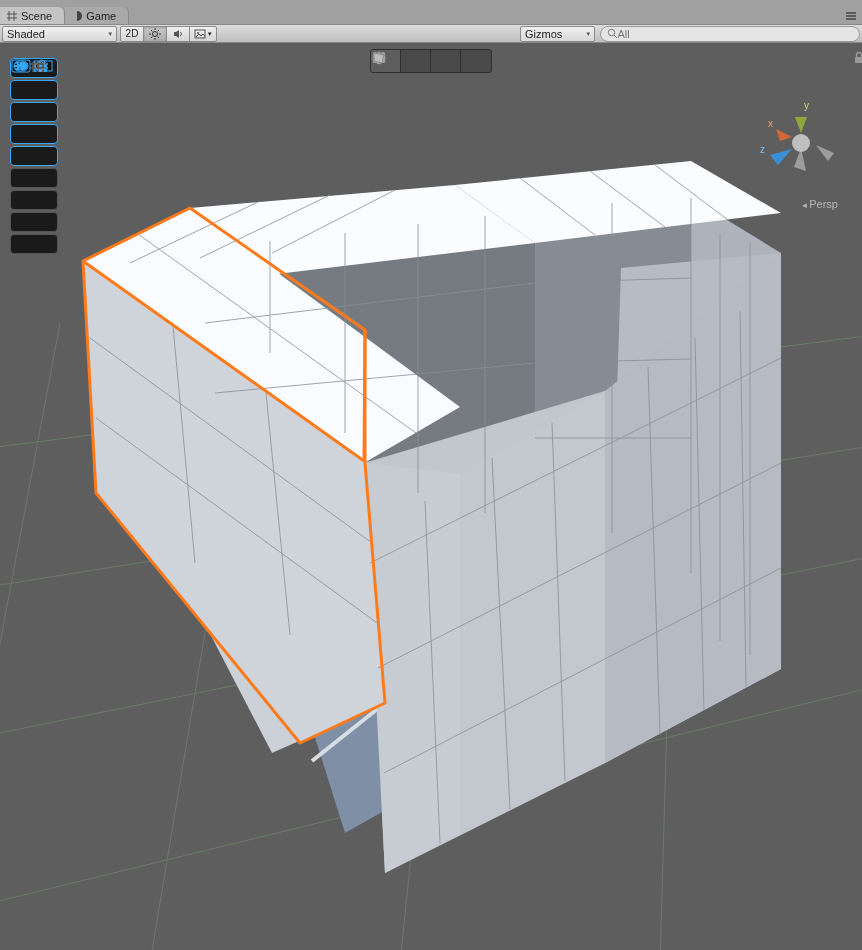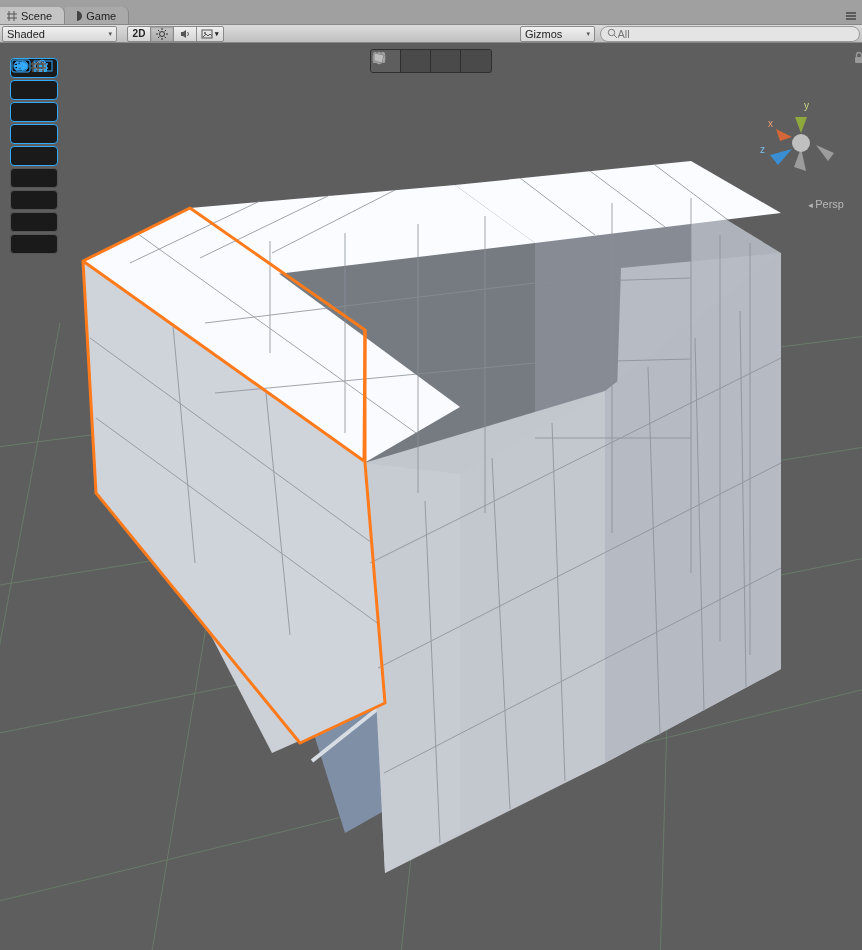--- a/index.html
+++ b/index.html
@@ -63,21 +63,21 @@
   border: 1px solid #8a8a8a;
   border-radius: 2px;
   display: flex;
   align-items: center;
   justify-content: center;
   cursor: pointer;
   font-size: 10px;
   padding: 0 4px;
 }
 .btn.pressed { background: linear-gradient(#c8c8c8,#acacac); box-shadow: inset 0 1px 2px rgba(0,0,0,.2); }
-.btn-group { display:flex; margin-left: 10px; font-weight: bold; }
+.btn-group { display:flex; margin-left: 3px; }
 .btn-group .btn { border-radius: 0; margin-left: -1px; }
 .btn-group .btn:first-child { border-top-left-radius: 2px; border-bottom-left-radius: 2px; margin-left:0; }
 .btn-group .btn:last-child { border-top-right-radius: 2px; border-bottom-right-radius: 2px; }
 .search {
   height: 16px;
   flex: 1;
   max-width: 260px;
   background: #e4e4e4;
   border: 1px solid #999;
   border-radius: 8px;
@@ -144,21 +144,21 @@
 .center-tools .tool.active { background:#5e5e5e; }
 
 .axis-gizmo {
   position:absolute;
   top: 50px;
   right: 16px;
   width: 90px;
   height: 110px;
 }
 .lock-icon { position:absolute; top:8px; right:10px; }
-.persp-label { position:absolute; top:155px; right:18px; color:#b8b8b8; font-size:11px; }
+.persp-label { position:absolute; top:155px; right:24px; color:#b8b8b8; font-size:11px; }
 </style>
 </head>
 <body>
 
 <div class="tab-bar">
   <div class="tab">
     <span class="icon">
       <svg width="12" height="12">
           <g stroke="#555" stroke-width="1">
             <line x1="3" y1="1" x2="3" y2="11"></line>

